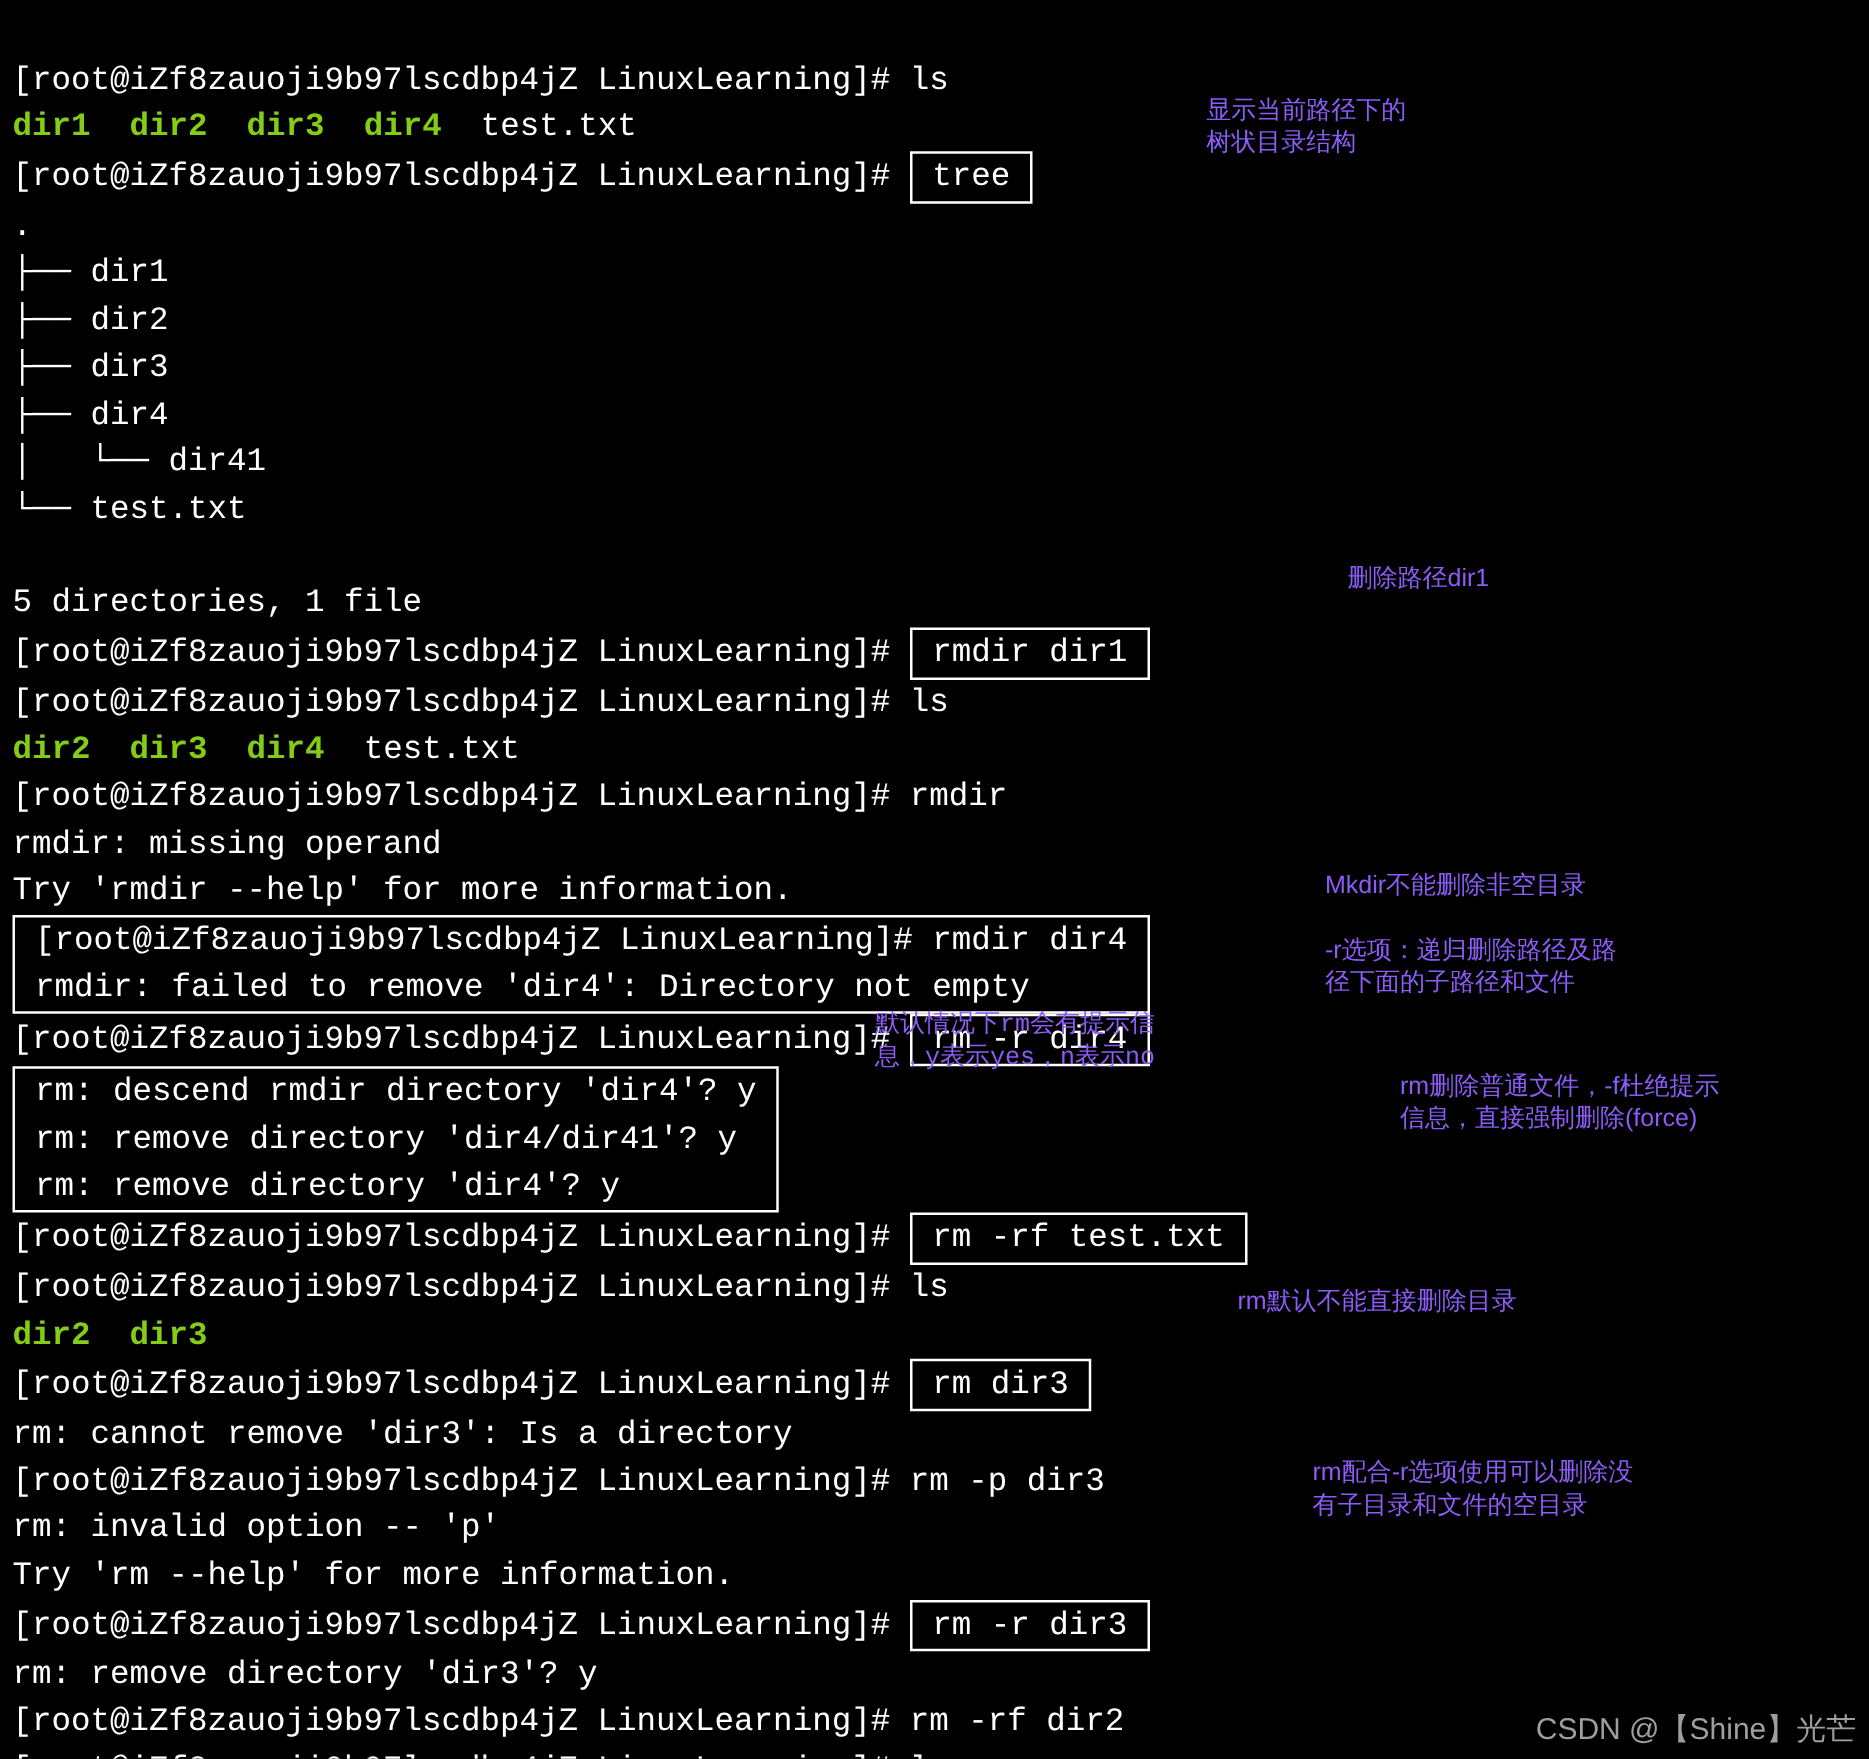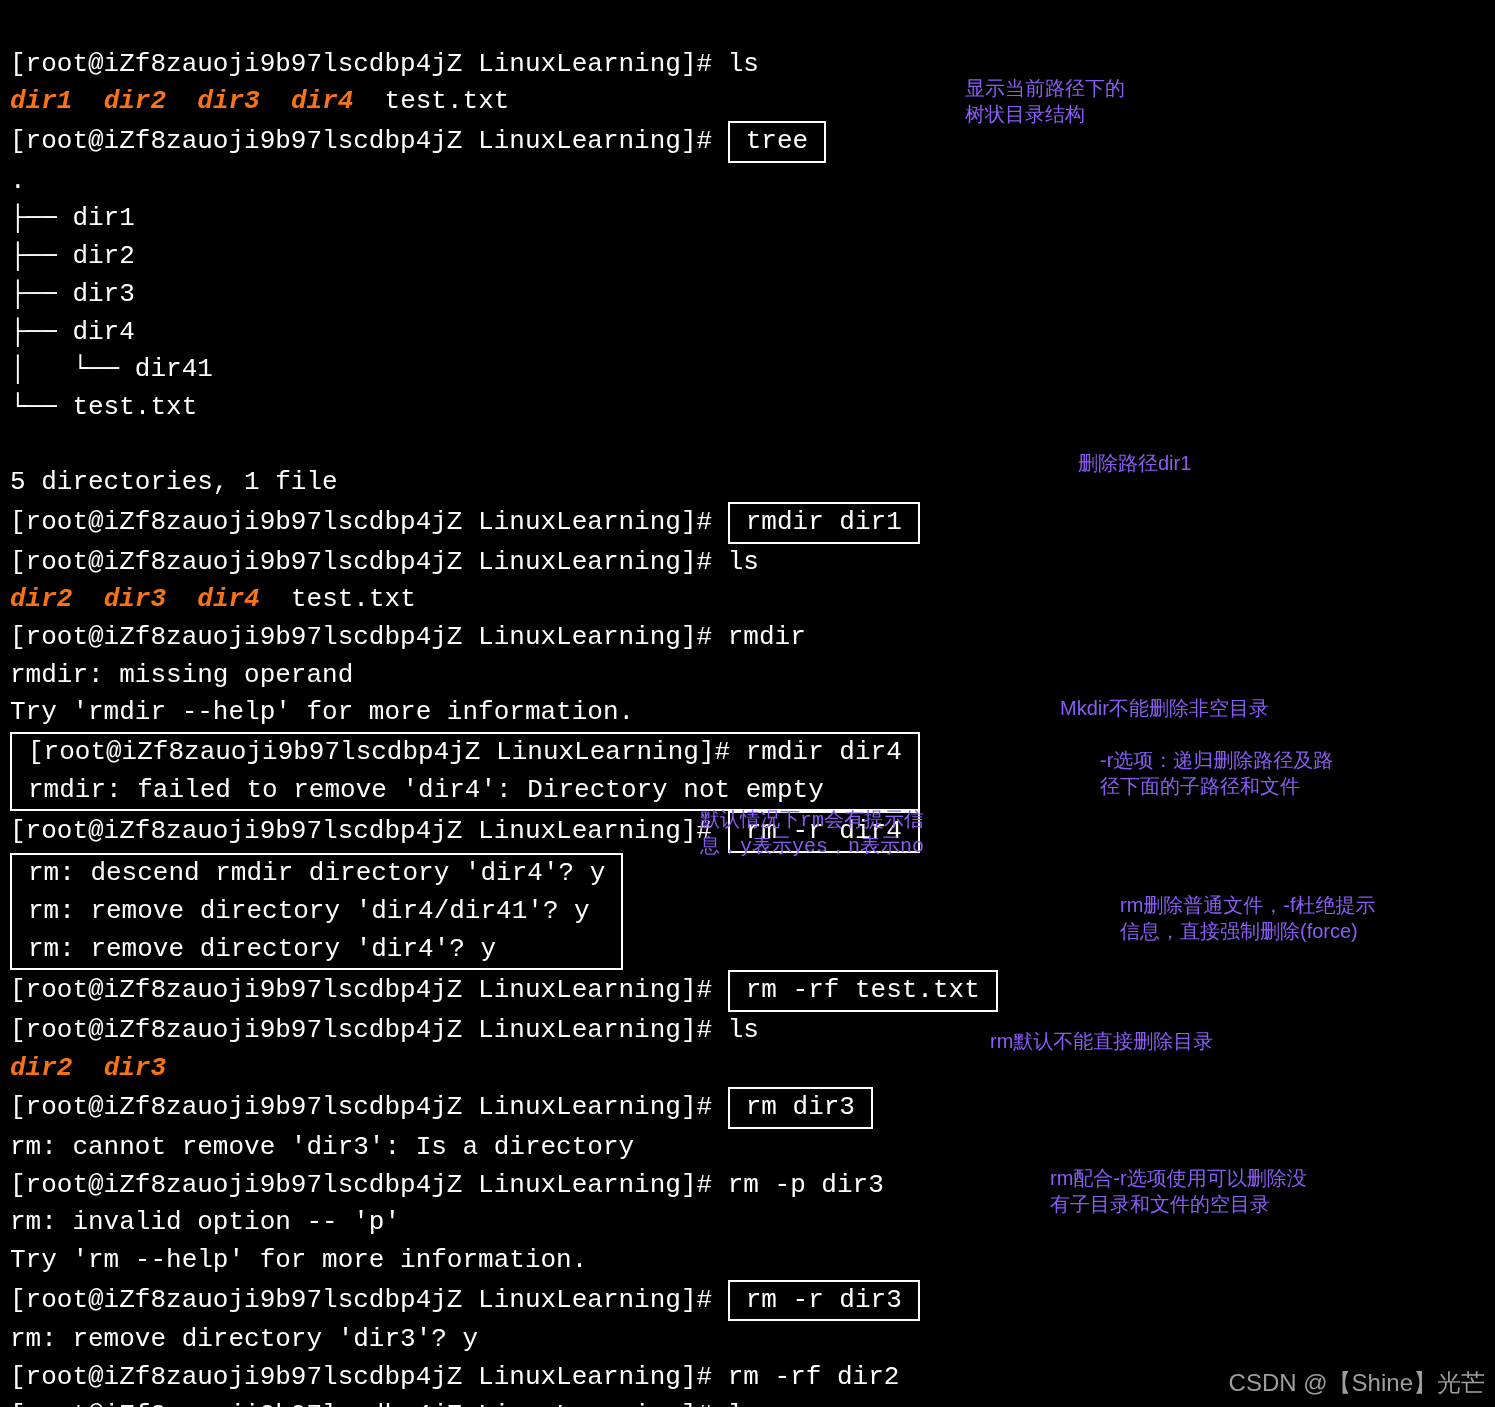--- a/index.html
+++ b/index.html
@@ -11,21 +11,21 @@
     font-family: "Consolas", "Courier New", monospace;
     font-size: 26px;
     color: #fff;
     position: relative;
   }
   .terminal {
     padding: 8px 10px;
     line-height: 1.45;
     white-space: pre;
   }
-  .dir { color: #f97316; font-weight: bold; font-style: italic; }
+  .dir { color: #84cc16; font-weight: bold; }
   .box {
     border: 2px solid #fff;
     padding: 0 16px;
     display: inline-block;
   }
   .annot {
     position: absolute;
     color: #8b5cf6;
     font-family: "Microsoft YaHei", "PingFang SC", sans-serif;
     font-size: 20px;
@@ -80,23 +80,23 @@
 <span>rm: remove directory 'dir3'? y</span>
 <span>[root@iZf8zauoji9b97lscdbp4jZ LinuxLearning]# </span><span>rm -rf dir2</span>
 <span>[root@iZf8zauoji9b97lscdbp4jZ LinuxLearning]# </span><span>ls</span>
 
 </div>
 
 <div class="annot" style="top:75px; left:965px; white-space:pre-line;">显示当前路径下的
 树状目录结构</div>
 <div class="annot" style="top:450px; left:1078px;">删除路径dir1</div>
 <div class="annot" style="top:695px; left:1060px;">Mkdir不能删除非空目录</div>
-<div class="annot" style="top:747px; left:1060px; white-space:pre-line;margin-left:40px;">-r选项：递归删除路径及路
+<div class="annot" style="top:747px; left:1060px; white-space:pre-line;">-r选项：递归删除路径及路
 径下面的子路径和文件</div>
 <div class="annot" style="top:808px; left:700px; white-space:pre-line;font-family:Liberation Mono, monospace;">默认情况下rm会有提示信
 息，y表示yes，n表示no</div>
-<div class="annot" style="top:892px; left:1120px; white-space:pre-line;">rm删除普通文件，-f杜绝提示
+<div class="annot" style="top:856px; left:1120px; white-space:pre-line;">rm删除普通文件，-f杜绝提示
 信息，直接强制删除(force)</div>
 <div class="annot" style="top:1012px; left:990px;margin-top:16px;">rm默认不能直接删除目录</div>
 <div class="annot" style="top:1165px; left:1050px; white-space:pre-line;">rm配合-r选项使用可以删除没
 有子目录和文件的空目录</div>
 
 <div class="watermark">CSDN @【Shine】光芒</div>
 
 </body></html>

